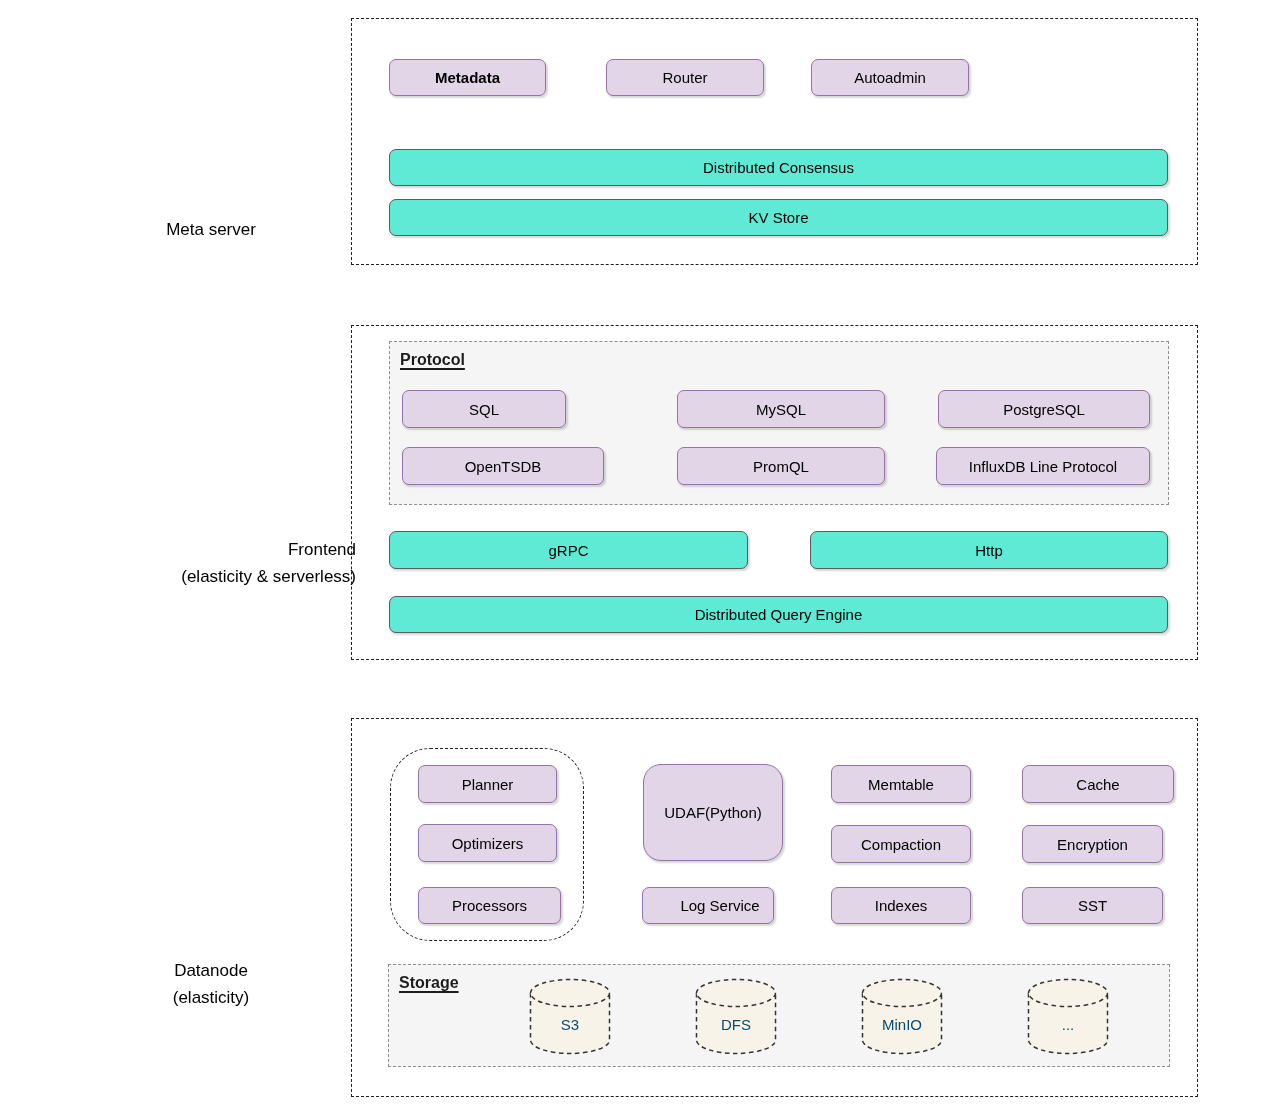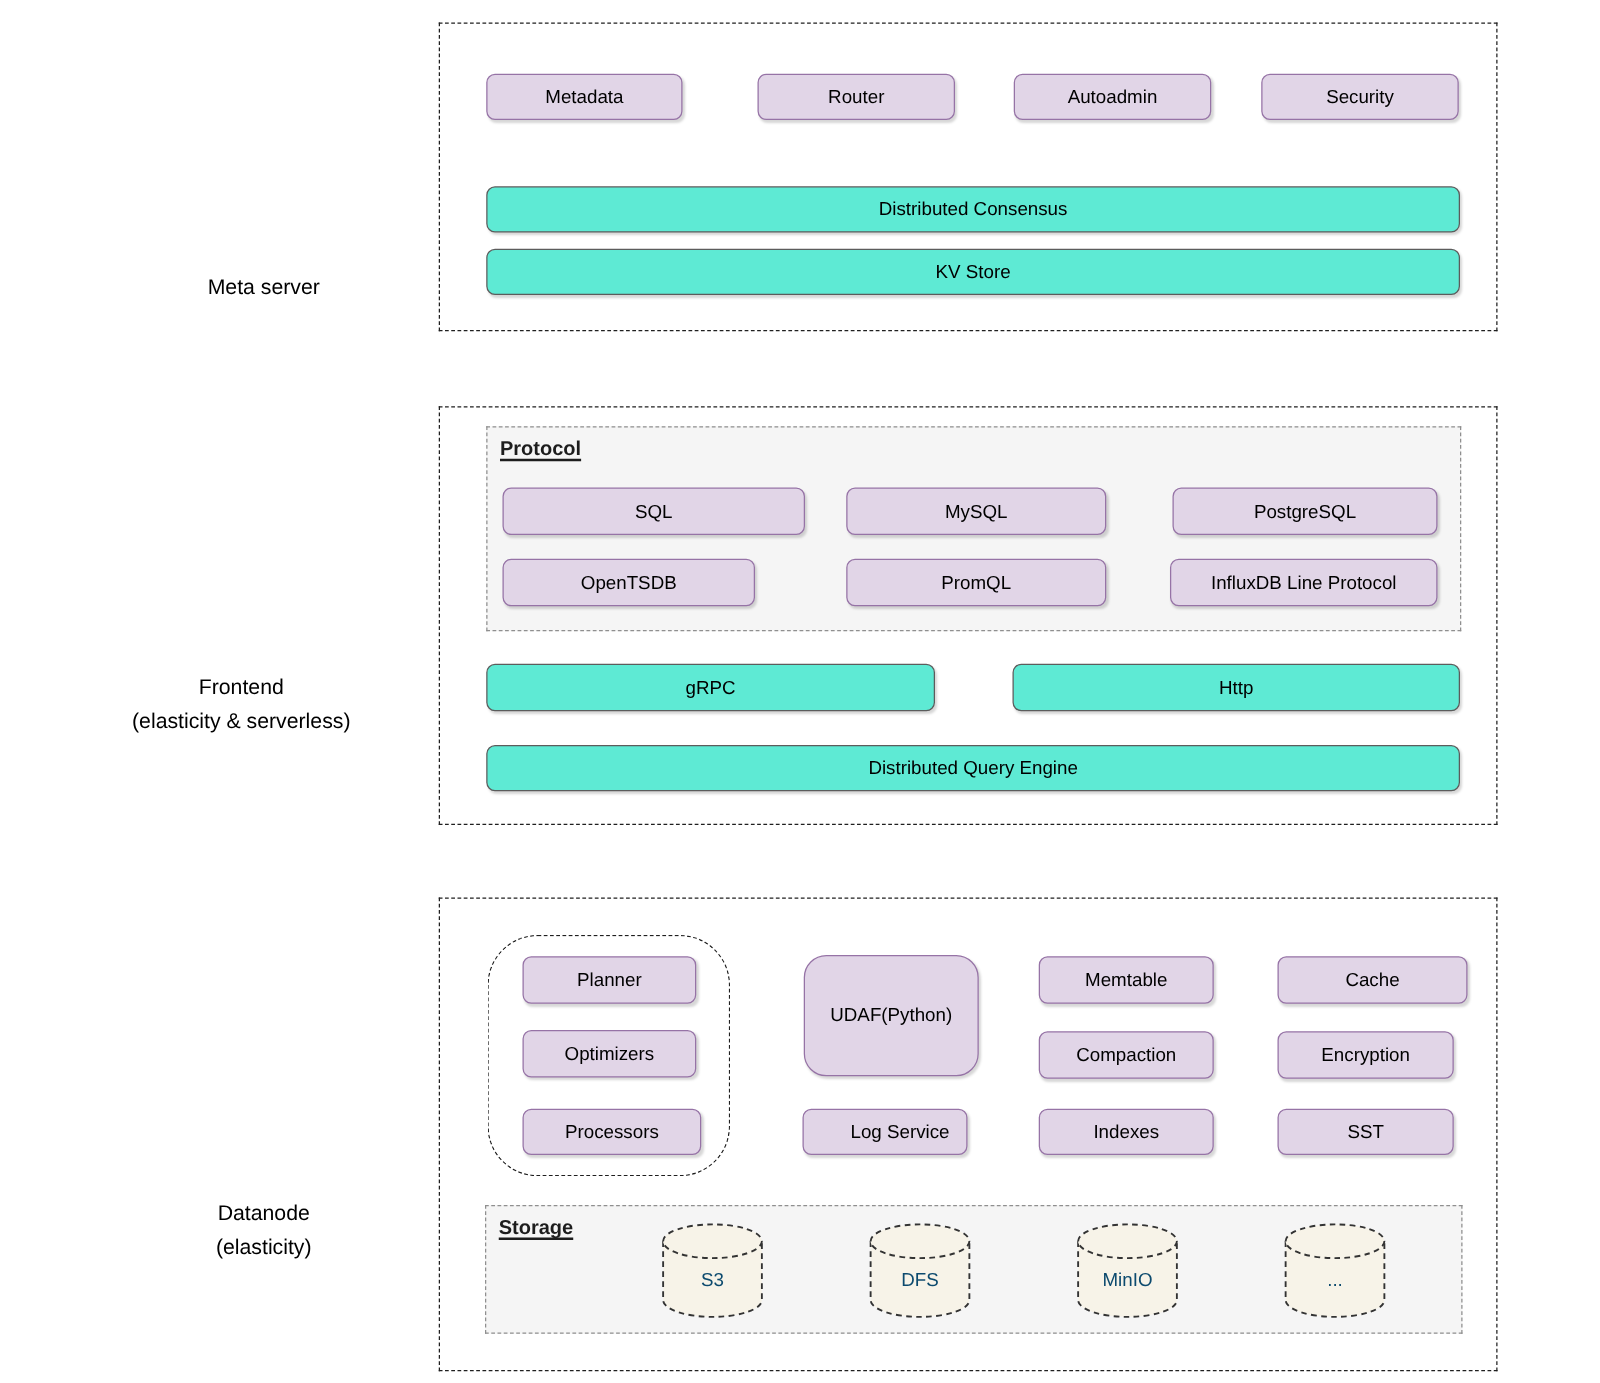--- a/index.html
+++ b/index.html
@@ -79,42 +79,41 @@
 
 <div class="canvas">
 
   <div class="layer">
     <div class="outer" style="left:351px;top:18px;width:845px;height:245px;"></div>
 
     <div class="slabel" style="left:61px;top:216px;width:300px;">
       <div>Meta server</div>
     </div>
 
-    <div class="mod" style="left:389px;top:59px;width:157px;height:37px;">Metadata</div>
+    <div class="mod" style="left:389px;top:59px;width:157px;height:37px;font-weight:bold;">Metadata</div>
     <div class="mod" style="left:606px;top:59px;width:158px;height:37px;text-align:right;">Router</div>
     <div class="mod" style="left:811px;top:59px;width:158px;height:37px;">Autoadmin</div>
-    <div class="mod" style="left:1009px;top:59px;width:158px;height:37px;">Security</div>
 
     <div class="bar" style="left:389px;top:149px;width:779px;height:37px;">Distributed Consensus</div>
     <div class="bar" style="left:389px;top:199px;width:779px;height:37px;">KV Store</div>
   </div>
 
   <div class="layer">
     <div class="outer" style="left:351px;top:325px;width:845px;height:333px;"></div>
 
-    <div class="slabel" style="left:43px;top:536px;width:300px;">
+    <div class="slabel" style="left:56px;top:536px;width:300px;text-align:right;">
       <div>Frontend</div>
       <div>(elasticity &amp; serverless)</div>
     </div>
 
     <div class="panel" style="left:389px;top:341px;width:780px;height:164px;">
       <span class="panel-title">Protocol</span>
     </div>
 
-    <div class="mod" style="left:402px;top:390px;width:242px;height:38px;">SQL</div>
+    <div class="mod" style="left:402px;top:390px;width:164px;height:38px;">SQL</div>
     <div class="mod" style="left:677px;top:390px;width:208px;height:38px;">MySQL</div>
     <div class="mod" style="left:938px;top:390px;width:212px;height:38px;">PostgreSQL</div>
     <div class="mod" style="left:402px;top:447px;width:202px;height:38px;">OpenTSDB</div>
     <div class="mod" style="left:677px;top:447px;width:208px;height:38px;">PromQL</div>
     <div class="mod" style="left:936px;top:447px;width:214px;height:38px;">InfluxDB Line Protocol</div>
 
     <div class="bar" style="left:389px;top:531px;width:359px;height:38px;">gRPC</div>
     <div class="bar" style="left:810px;top:531px;width:358px;height:38px;">Http</div>
     <div class="bar" style="left:389px;top:596px;width:779px;height:37px;">Distributed Query Engine</div>
   </div>

